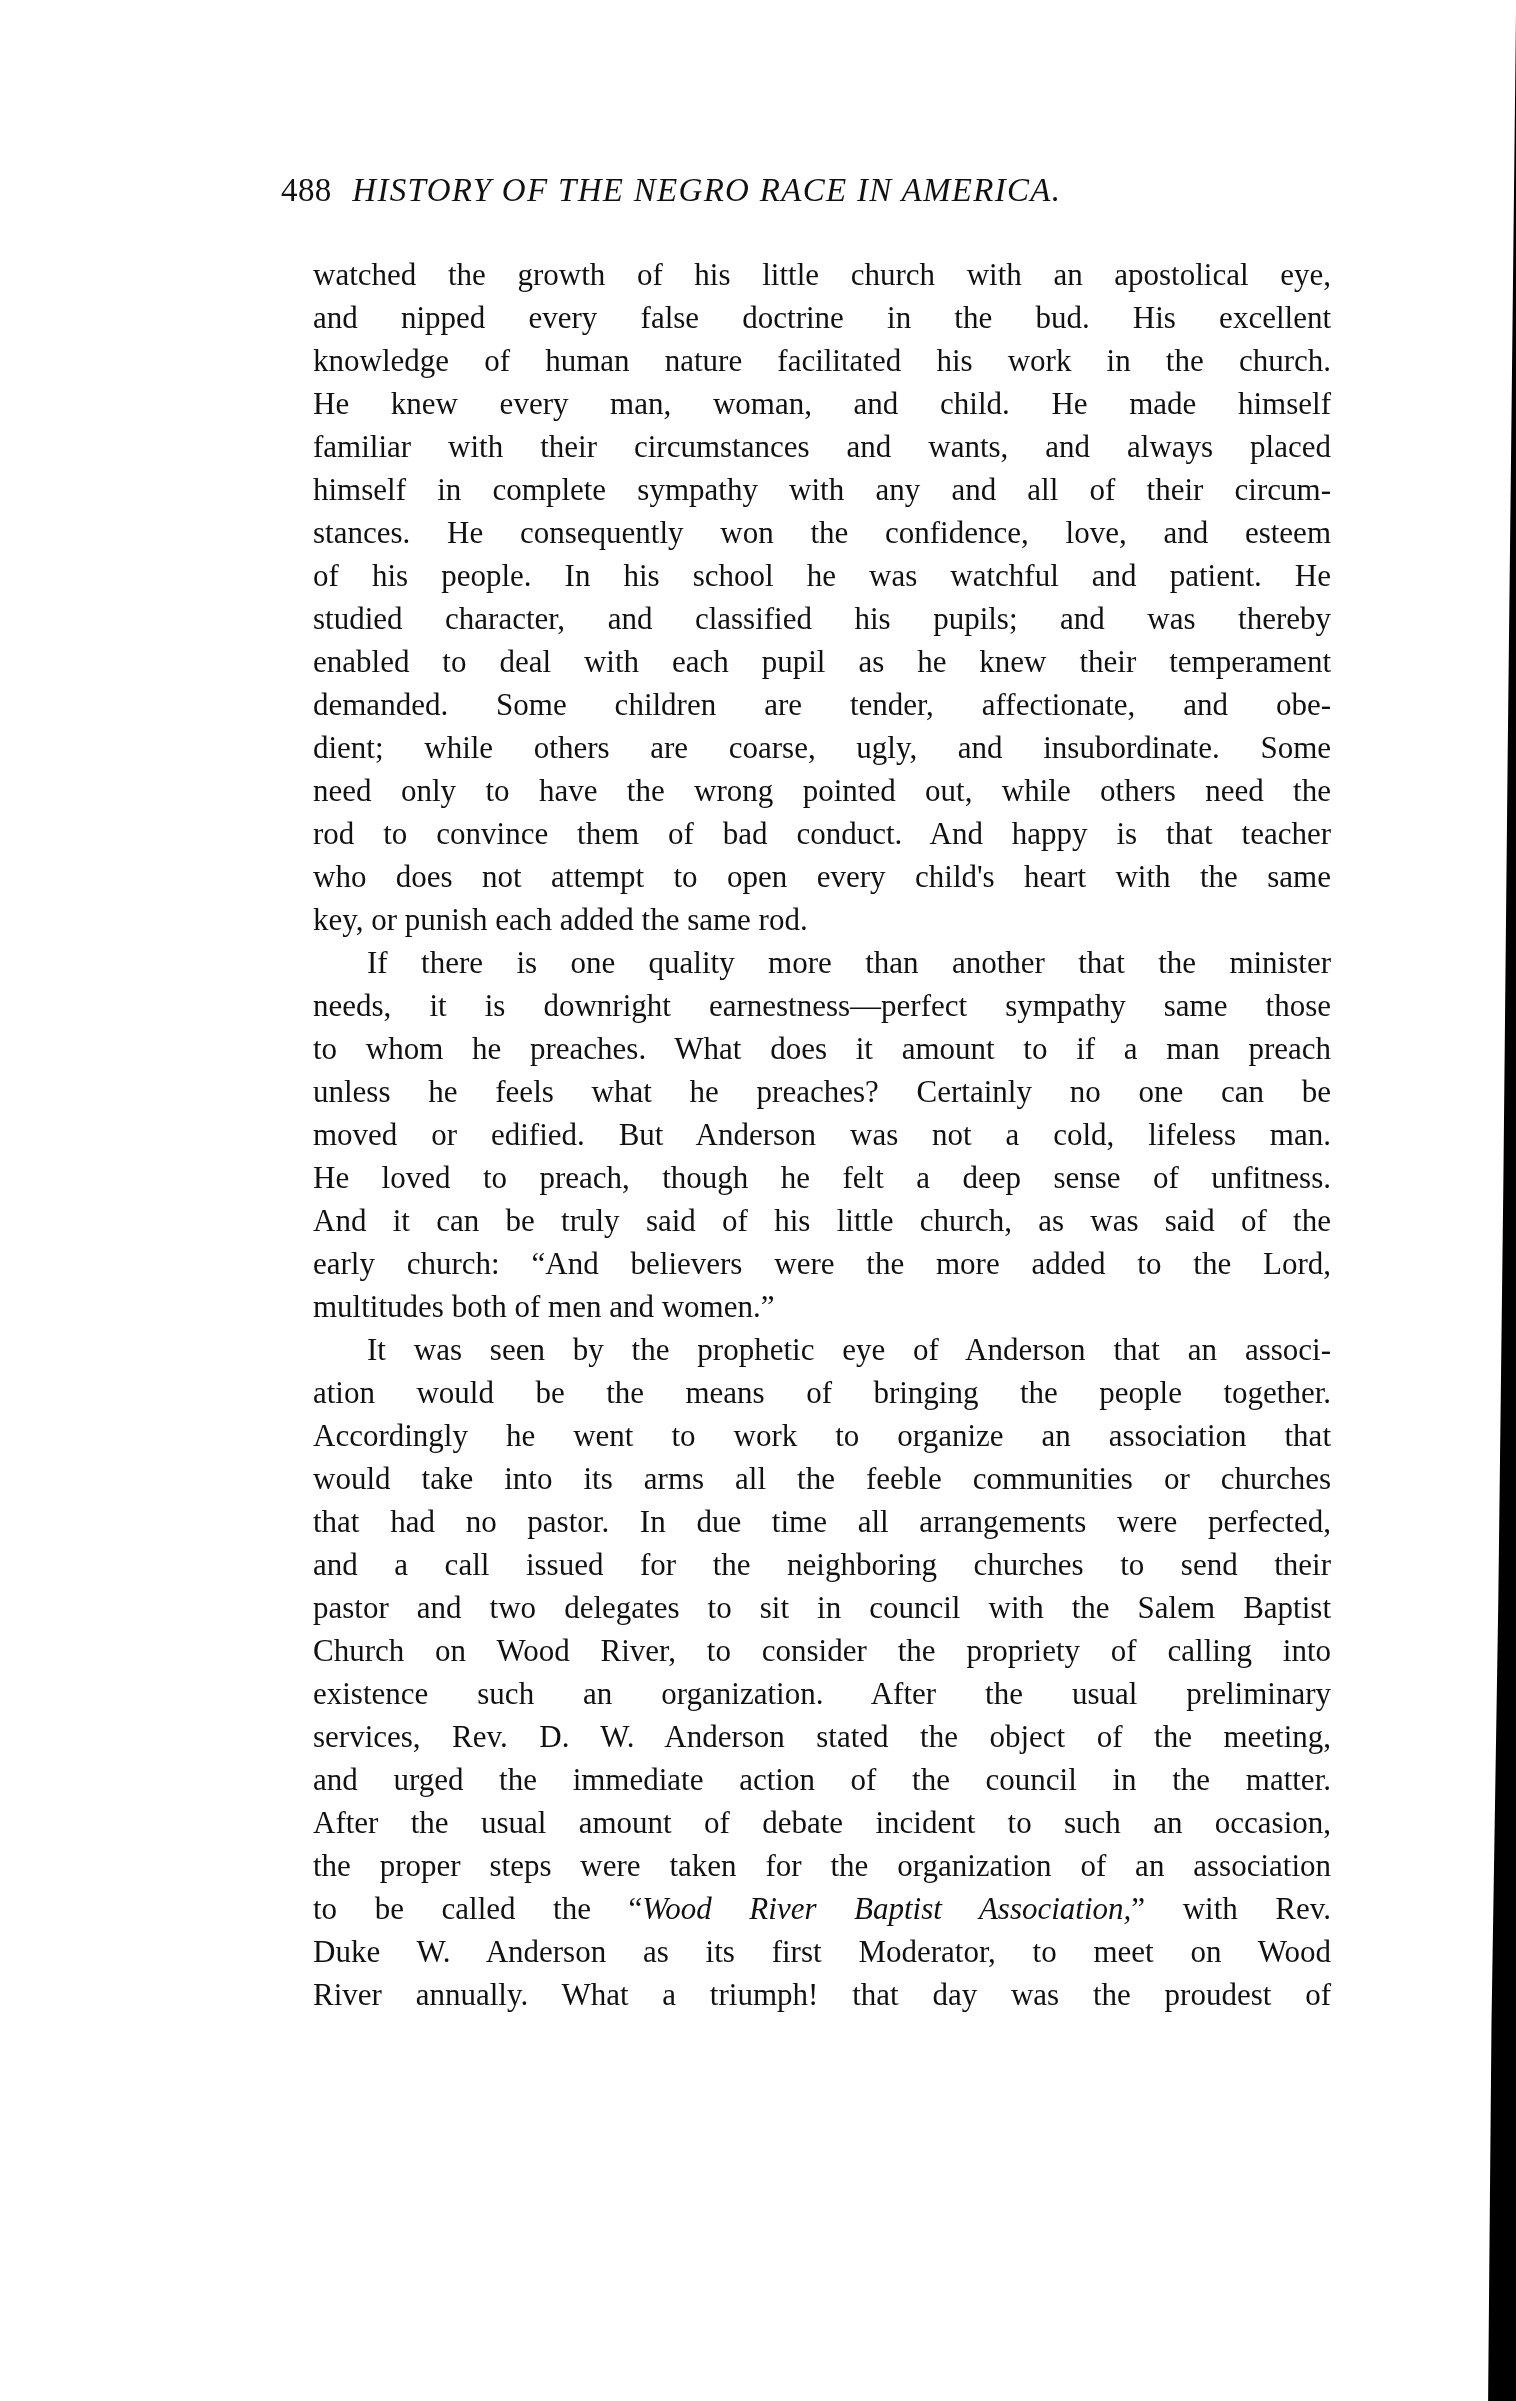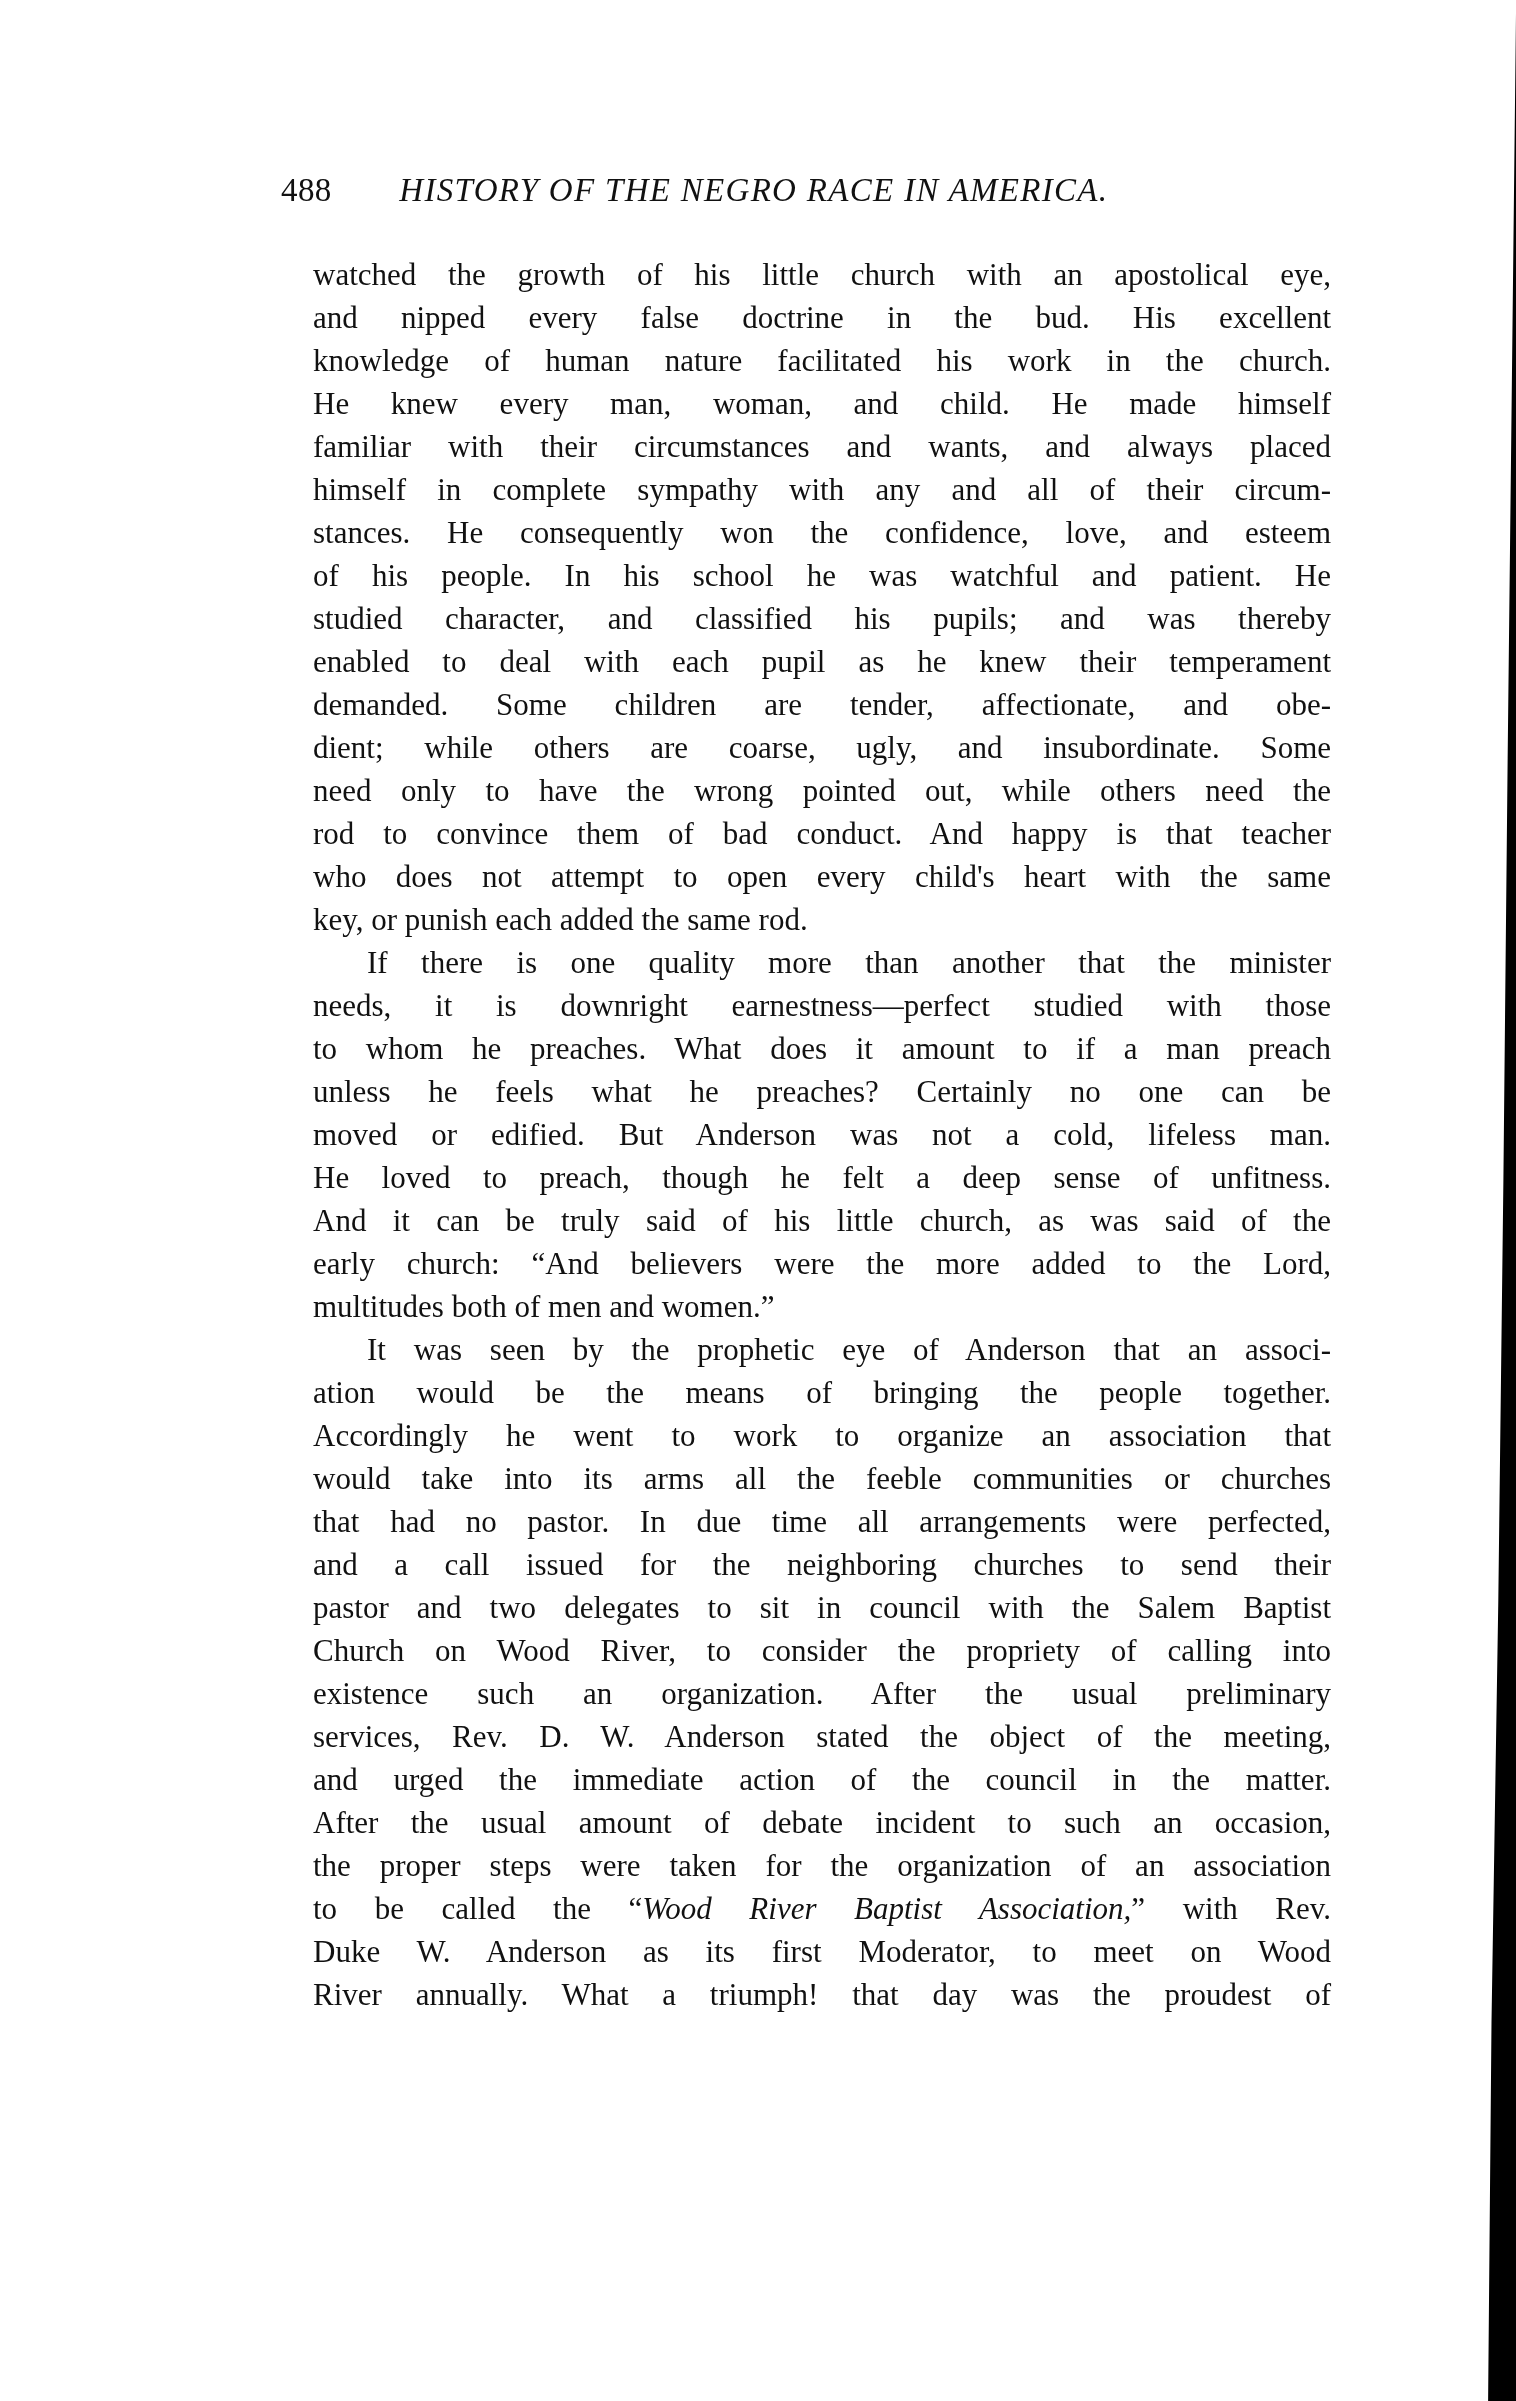--- a/index.html
+++ b/index.html
@@ -8,21 +8,21 @@
     font-family: "Liberation Serif", "DejaVu Serif", serif; color: #111;
   }
   .page {
     position: absolute; left: 281px; top: 169px; width: 1050px;
   }
   .running-head {
     font-size: 33px; line-height: 42px; height: 42px; margin-bottom: 42px;
     white-space: nowrap; letter-spacing: 0.4px;
   }
   .running-head .pno { font-style: normal; margin-right: 12px; }
-  .running-head .title { font-style: italic; letter-spacing: 1.3px; margin-left: 47px; }
+  .running-head .title { font-style: italic; letter-spacing: 1.3px; }
   .body-text { font-size: 31px; line-height: 43px; }
   .line {
     display: block; height: 43px; white-space: nowrap;
     text-align: justify; text-align-last: justify; overflow: visible; margin-left: 32px;
   }
   .line.last { text-align-last: left; }
   .line.indent { padding-left: 54px; }
   .line i { font-style: italic; }
   .binding {
     position: absolute; top: 0; right: 0; width: 34px; height: 2401px;
@@ -47,21 +47,21 @@
       <span class="line">of his people.  In his school he was watchful and patient.  He</span>
       <span class="line">studied character, and classified his pupils; and was thereby</span>
       <span class="line">enabled to deal with each pupil as he knew their temperament</span>
       <span class="line">demanded.  Some children are tender, affectionate, and obe-</span>
       <span class="line">dient; while others are coarse, ugly, and insubordinate.  Some</span>
       <span class="line">need only to have the wrong pointed out, while others need the</span>
       <span class="line">rod to convince them of bad conduct.  And happy is that teacher</span>
       <span class="line">who does not attempt to open every child's heart with the same</span>
       <span class="line last">key, or punish each added the same rod.</span>
       <span class="line indent">If there is one quality more than another that the minister</span>
-      <span class="line">needs, it is downright earnestness—perfect studied with those</span>
+      <span class="line">needs, it is downright earnestness—perfect sympathy same those</span>
       <span class="line">to whom he preaches.  What does it amount to if a man preach</span>
       <span class="line">unless he feels what he preaches?  Certainly no one can be</span>
       <span class="line">moved or edified.  But Anderson was not a cold, lifeless man.</span>
       <span class="line">He loved to preach, though he felt a deep sense of unfitness.</span>
       <span class="line">And it can be truly said of his little church, as was said of the</span>
       <span class="line">early church: “And believers were the more added to the Lord,</span>
       <span class="line last">multitudes both of men and women.”</span>
       <span class="line indent">It was seen by the prophetic eye of Anderson that an associ-</span>
       <span class="line">ation would be the means of bringing the people together.</span>
       <span class="line">Accordingly he went to work to organize an association that</span>

